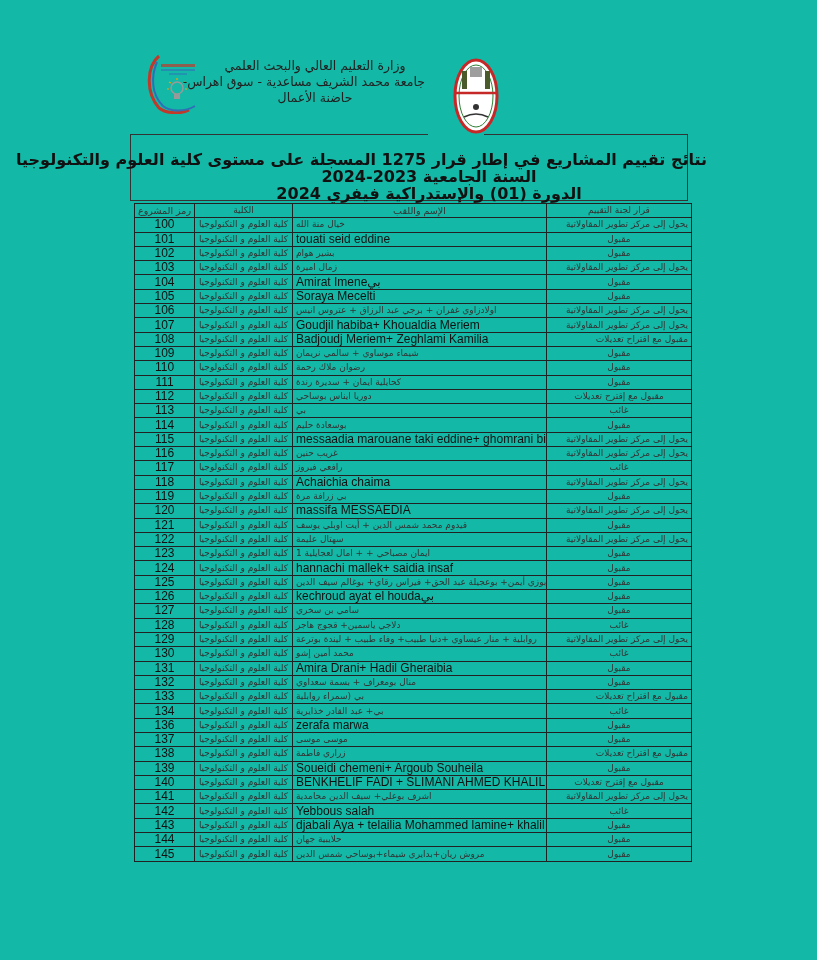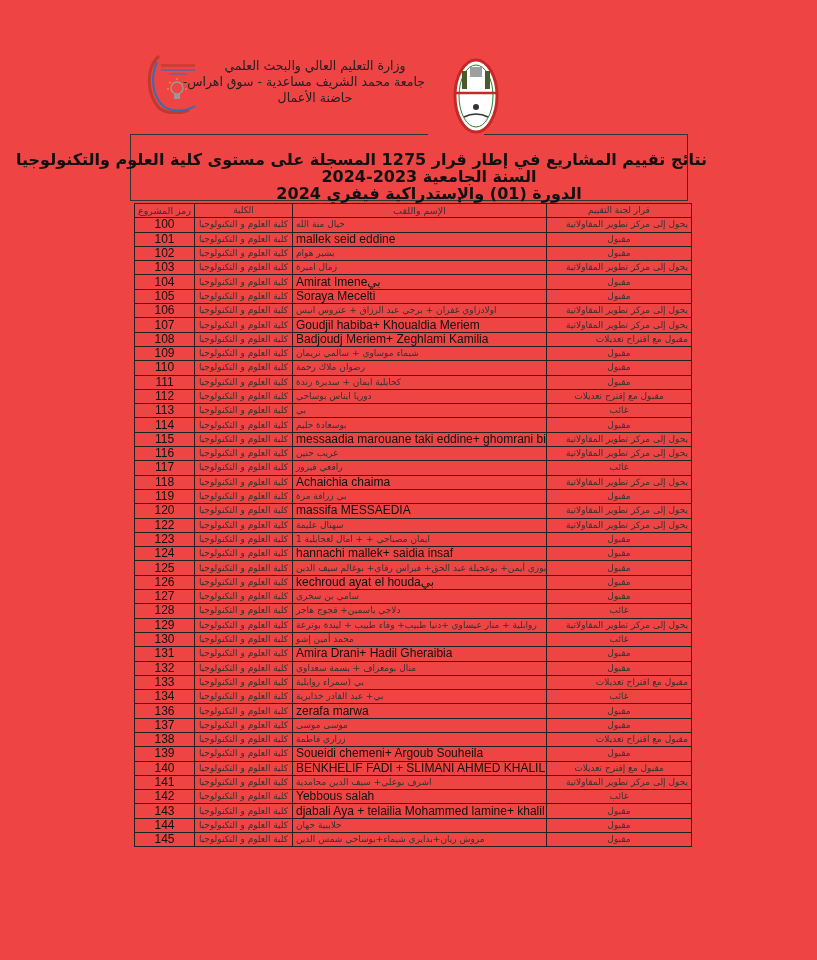--- a/index.html
+++ b/index.html
@@ -1,17 +1,17 @@
 <!DOCTYPE html>
 <html><head>
 <meta charset="utf-8">
 <style>
   html, body { margin:0; padding:0; background:#ffffff; }
   body { width:817px; height:960px; position:relative; overflow:hidden; font-family:"Liberation Sans", sans-serif; color:#111; }
-  .page { position:absolute; left:0; top:0; width:817px; height:960px; background:#ef4444; }
+  .page { position:absolute; left:0; top:0; width:817px; height:960px; background:#14b8a6; }
   .header-text { position:absolute; left:205px; top:58px; width:220px; text-align:center; direction:rtl; font-family:"DejaVu Sans", sans-serif; color:#222; }
   .header-text div { font-size:12.5px; line-height:16px; white-space:nowrap; }
   .logo-left { position:absolute; left:145px; top:52px; width:58px; height:62px; }
   .logo-right { position:absolute; left:452px; top:55px; width:48px; height:82px; }
   .title-box { position:absolute; left:130px; top:134px; width:556px; height:66px; border:1px solid #333; border-top:none; }
   .title-box .topline-l { position:absolute; left:-1px; top:0; width:298px; height:1px; background:#333; }
   .title-box .topline-r { position:absolute; left:353px; top:0; width:204px; height:1px; background:#333; }
   .title-box .t { position:absolute; left:0; width:556px; text-align:center; direction:rtl; font-weight:bold; font-size:16px; white-space:nowrap; font-family:"DejaVu Sans", sans-serif;margin-left:20px; }
   .tbl { position:absolute; left:134px; top:203px; width:553px; border-collapse:collapse; table-layout:fixed; }
   .tbl td, .tbl th { border:1px solid #222; height:13.3px; padding:0 3px; font-size:11px; line-height:13px; overflow:hidden; white-space:nowrap; }
@@ -82,21 +82,21 @@
     <tbody id="tbody">
         <tr>
           <td class="c-code">100</td>
           <td class="c-fac">كلية العلوم و التكنولوجيا</td>
           <td class="c-name name-ar"><span>خيال منة الله</span></td>
           <td class="c-dec dec-long">يحول إلى مركز تطوير المقاولاتية</td>
         </tr>
         <tr>
           <td class="c-code">101</td>
           <td class="c-fac">كلية العلوم و التكنولوجيا</td>
-          <td class="c-name name-latin"><span>mallek seid eddine</span></td>
+          <td class="c-name name-latin"><span>touati seid eddine</span></td>
           <td class="c-dec">مقبول</td>
         </tr>
         <tr>
           <td class="c-code">102</td>
           <td class="c-fac">كلية العلوم و التكنولوجيا</td>
           <td class="c-name name-ar"><span>بشير هوام</span></td>
           <td class="c-dec">مقبول</td>
         </tr>
         <tr>
           <td class="c-code">103</td>
@@ -200,20 +200,26 @@
           <td class="c-name name-ar"><span>بي زرافة مرة</span></td>
           <td class="c-dec">مقبول</td>
         </tr>
         <tr>
           <td class="c-code">120</td>
           <td class="c-fac">كلية العلوم و التكنولوجيا</td>
           <td class="c-name name-latin"><span>massifa MESSAEDIA</span></td>
           <td class="c-dec dec-long">يحول إلى مركز تطوير المقاولاتية</td>
         </tr>
         <tr>
+          <td class="c-code">121</td>
+          <td class="c-fac">كلية العلوم و التكنولوجيا</td>
+          <td class="c-name name-ar"><span>قيدوم محمد شمس الدين + أيت اوبلي يوسف</span></td>
+          <td class="c-dec">مقبول</td>
+        </tr>
+        <tr>
           <td class="c-code">122</td>
           <td class="c-fac">كلية العلوم و التكنولوجيا</td>
           <td class="c-name name-ar"><span>سهتال عليمة</span></td>
           <td class="c-dec dec-long">يحول إلى مركز تطوير المقاولاتية</td>
         </tr>
         <tr>
           <td class="c-code">123</td>
           <td class="c-fac">كلية العلوم و التكنولوجيا</td>
           <td class="c-name name-ar"><span>ايمان مصباحي + + امال لعجايلية 1</span></td>
           <td class="c-dec">مقبول</td>

